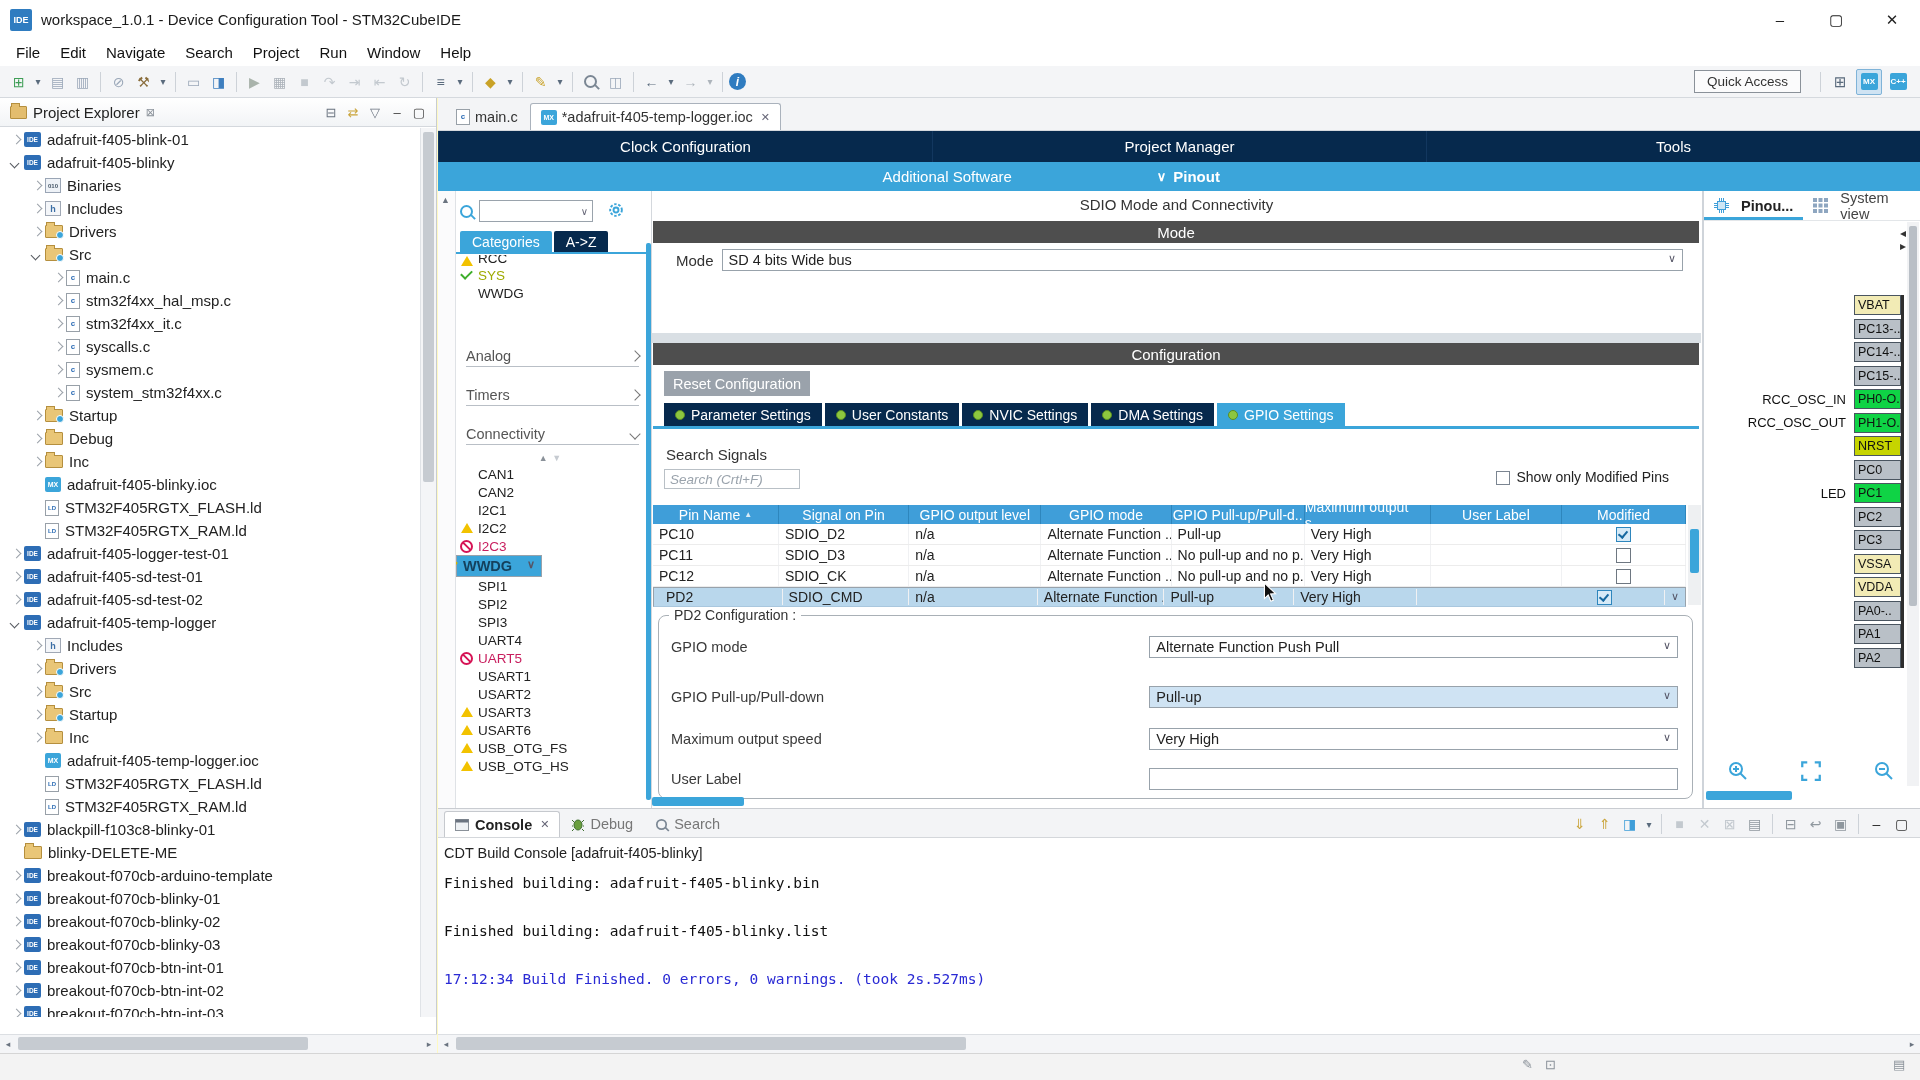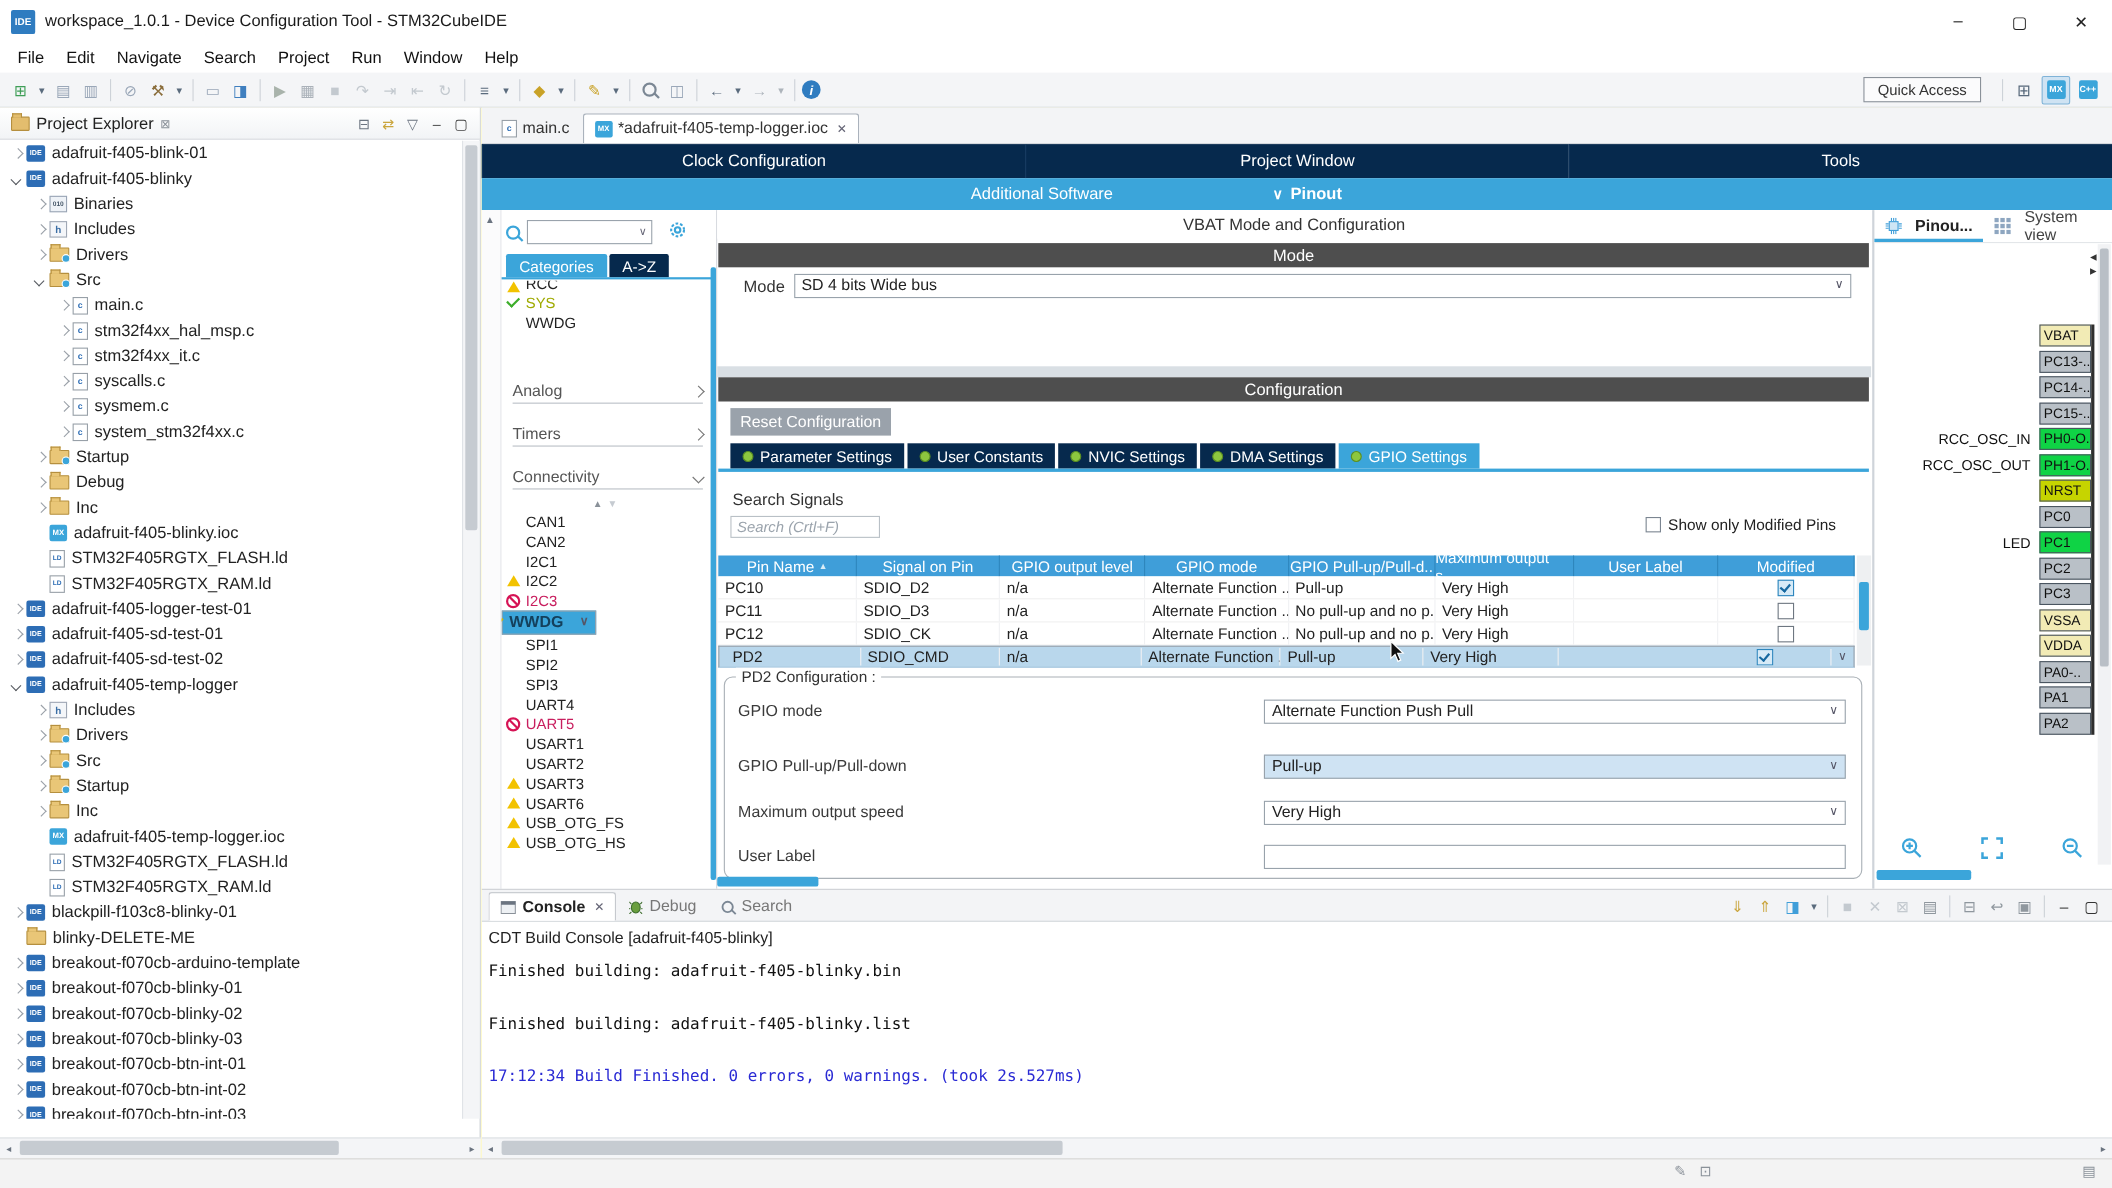--- a/index.html
+++ b/index.html
@@ -121,21 +121,21 @@
   #s-gap{position:absolute;left:0;top:142px;right:0;height:10px;background:#d9dfe4;}
   #s-cfgbar{top:152px;}
   #s-reset{position:absolute;left:12px;top:180px;width:146px;height:25px;background:#9aa2ab;color:#fff;font-size:14.5px;display:flex;align-items:center;justify-content:center;}
   #s-tabs{position:absolute;left:12px;top:212px;height:23px;display:flex;}
   .stab{background:#06294d;color:#fff;font-size:14px;display:flex;align-items:center;padding:0 11px;margin-right:3px;}
   .stab.active{background:#3ba5da;}
   .stab .dot{width:10px;height:10px;border-radius:50%;background:#8dc63f;border:1px solid #5b8f23;margin-right:6px;box-sizing:border-box;}
   #s-tabline{position:absolute;left:1px;right:2px;top:235px;height:3px;background:#3ba5da;}
   #s-srchlabel{position:absolute;left:14px;top:255px;font-size:15px;color:#333;}
   #s-srchinput{position:absolute;left:12px;top:278px;width:136px;height:20px;border:1px solid #b9c0c6;font-size:13.5px;color:#9aa3ac;font-style:italic;display:flex;align-items:center;padding-left:5px;box-sizing:border-box;background:#fff;}
-  #s-modcb{position:absolute;right:32px;top:278px;display:flex;align-items:center;font-size:14px;color:#222;}
+  #s-modcb{position:absolute;right:32px;top:278px;display:flex;align-items:flex-end;font-size:14px;color:#222;}
   .cbox{width:14px;height:14px;border:1px solid #7b8591;background:#fff;margin-right:6px;box-sizing:border-box;position:relative;}
   
   #s-table{position:absolute;left:1px;right:15px;top:314px;}
   .thead{display:flex;background:#3f9ed9;height:19px;}
   .th{color:#fff;font-size:14px;display:flex;align-items:center;justify-content:center;border-right:1px solid #2e86bd;box-sizing:border-box;}
   .th .sort{font-size:8px;margin-left:4px;color:#d9ecf7;}
   .trowx{display:flex;height:20px;background:#fff;border-bottom:1px solid #ececec;}
   .trowx.sel{background:#b9d7ec;border-bottom:1px solid #a9c7de;}
   .td{font-size:14px;color:#222;display:flex;align-items:center;padding-left:6px;border-right:1px solid #f0f1f3;box-sizing:border-box;overflow:hidden;white-space:nowrap;}
   .td.center{justify-content:center;padding-left:0;}
@@ -501,21 +501,21 @@
             <span>main.c</span>
           </span>
           <span class="etab active">
             <span class="ticon ic-mx">MX</span>
             <span>*adafruit-f405-temp-logger.ioc</span>
             <span class="close">✕</span>
           </span>
         </div>
       <div id="cfgtabs">
           <div class="cfgtab">Clock Configuration</div>
-          <div class="cfgtab">Project Window</div>
+          <div class="cfgtab">Project Manager</div>
           <div class="cfgtab">Tools</div>
         </div>
       <div id="swbar">
         <span id="sw-add">Additional Software</span>
         <span id="sw-pin">
           <span class="chev">∨</span>
           <span>Pinout</span>
         </span>
       </div>
 
@@ -647,21 +647,21 @@
                 <span class="picon">
                   <span class="warnico"></span>
                 </span>
                 <span>USB_OTG_HS</span>
               </div>
             </div>
           <div id="pvscroll"></div>
         </div>
 
         <div id="sdio">
-          <div id="s-title">VBAT Mode and Configuration</div>
+          <div id="s-title">SDIO Mode and Connectivity</div>
           <div class="darkbar" id="s-modebar">Mode</div>
           <div id="s-moderow">
             <span class="lbl">Mode</span>
             <span class="sel" id="s-modesel">
                 <span>SD 4 bits Wide bus</span>
               </span>
           </div>
           <div id="s-gap"></div>
           <div class="darkbar" id="s-cfgbar">Configuration</div>
           <div id="s-reset">Reset Configuration</div>

